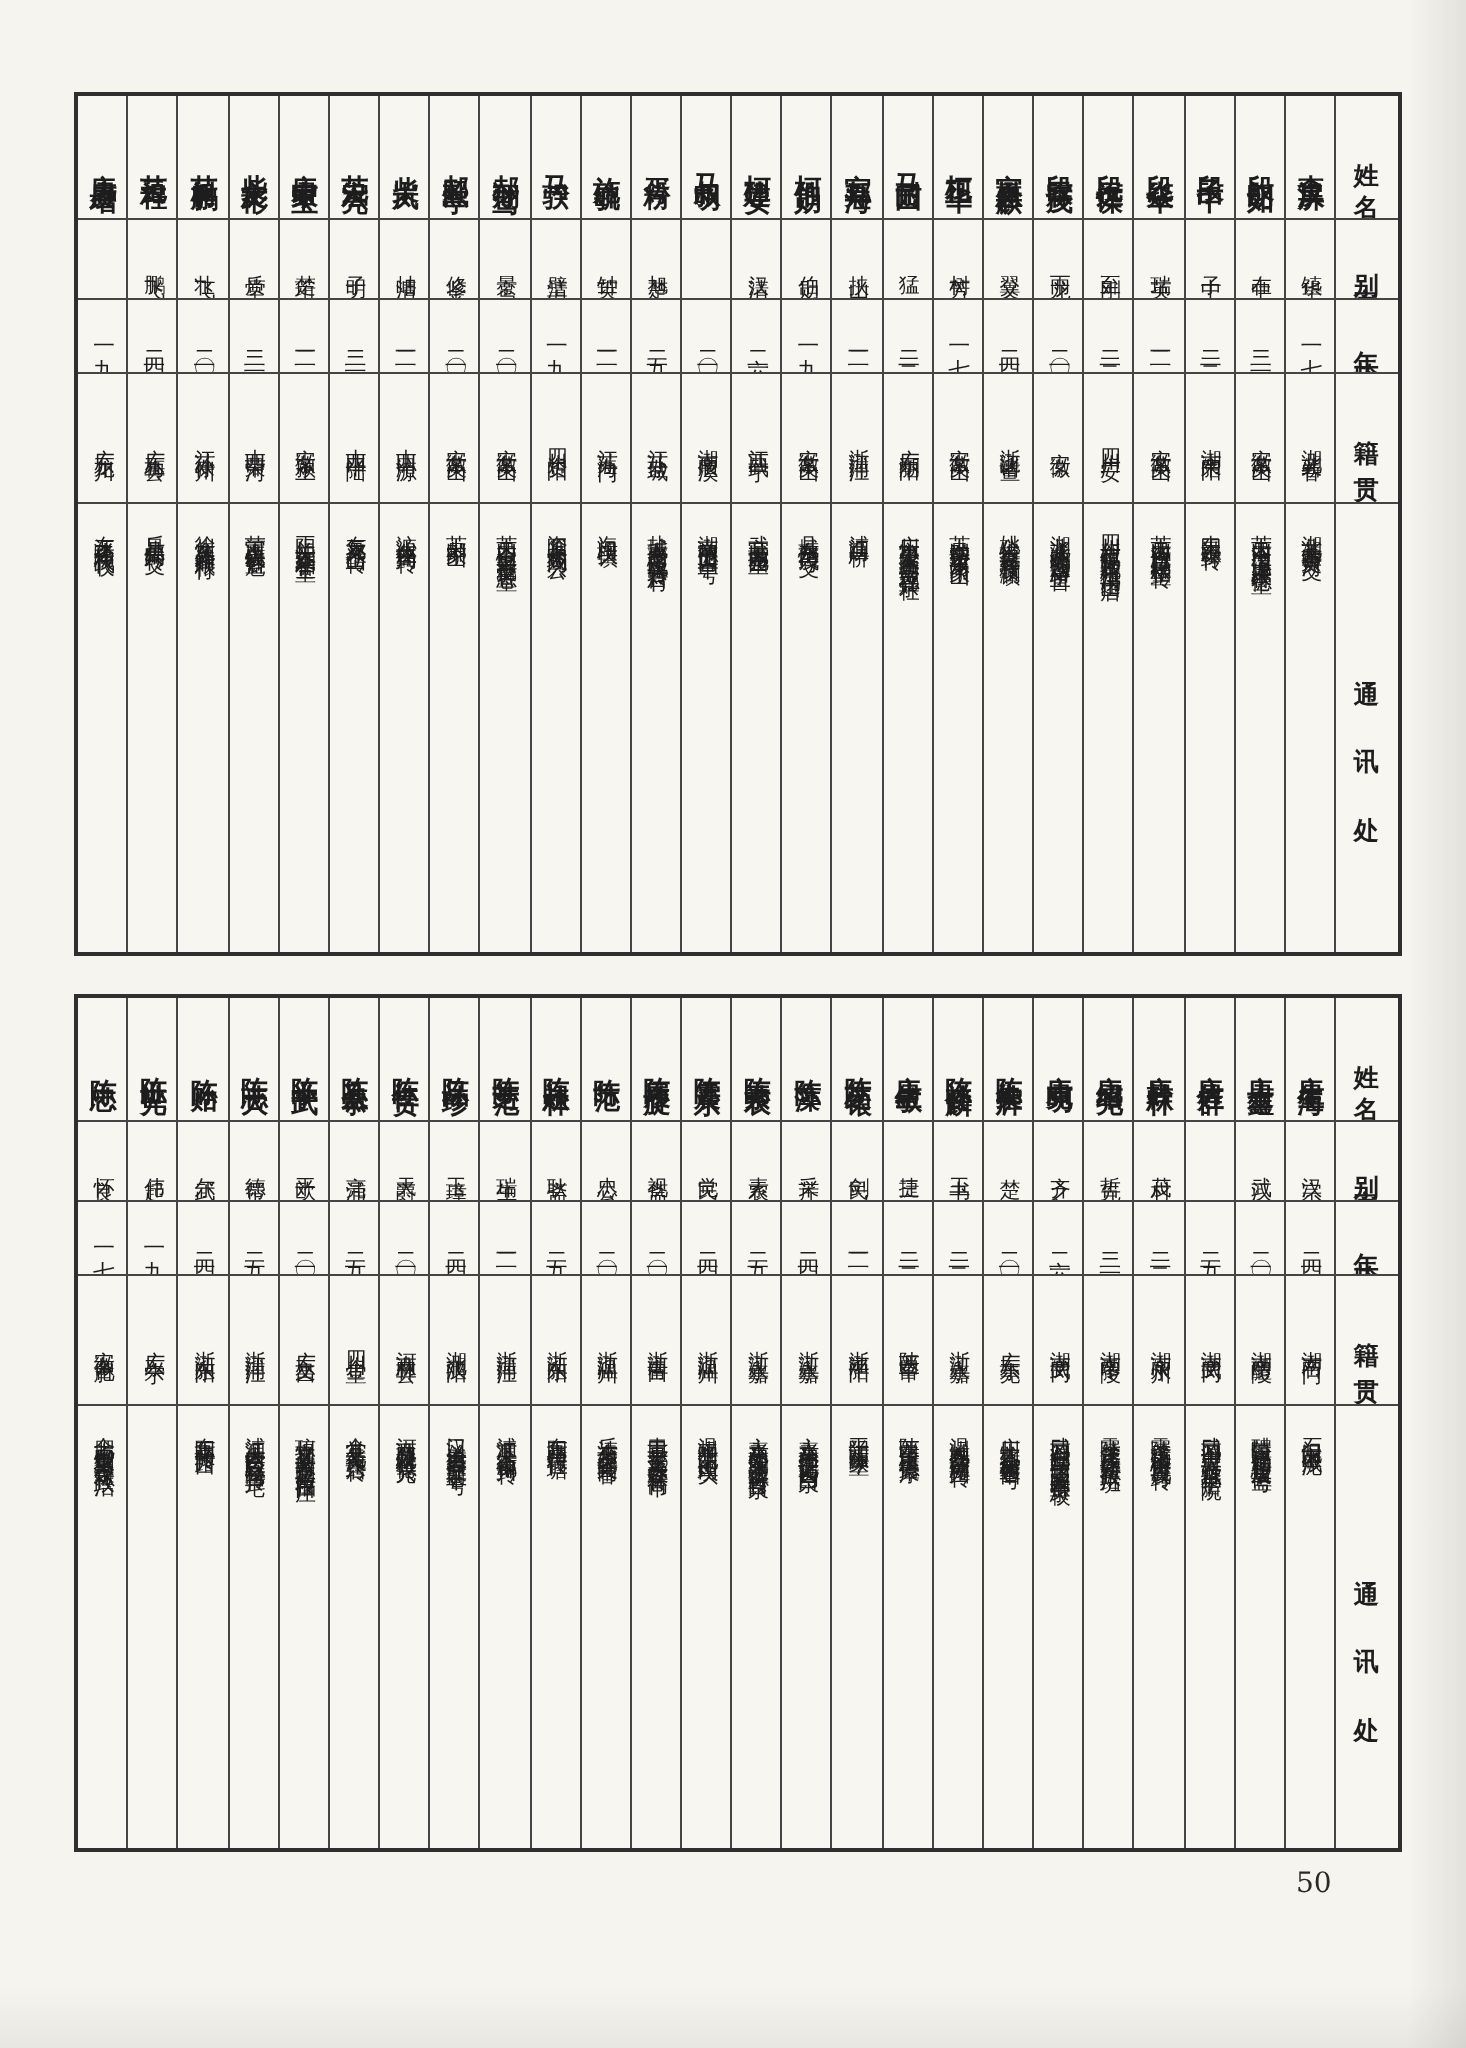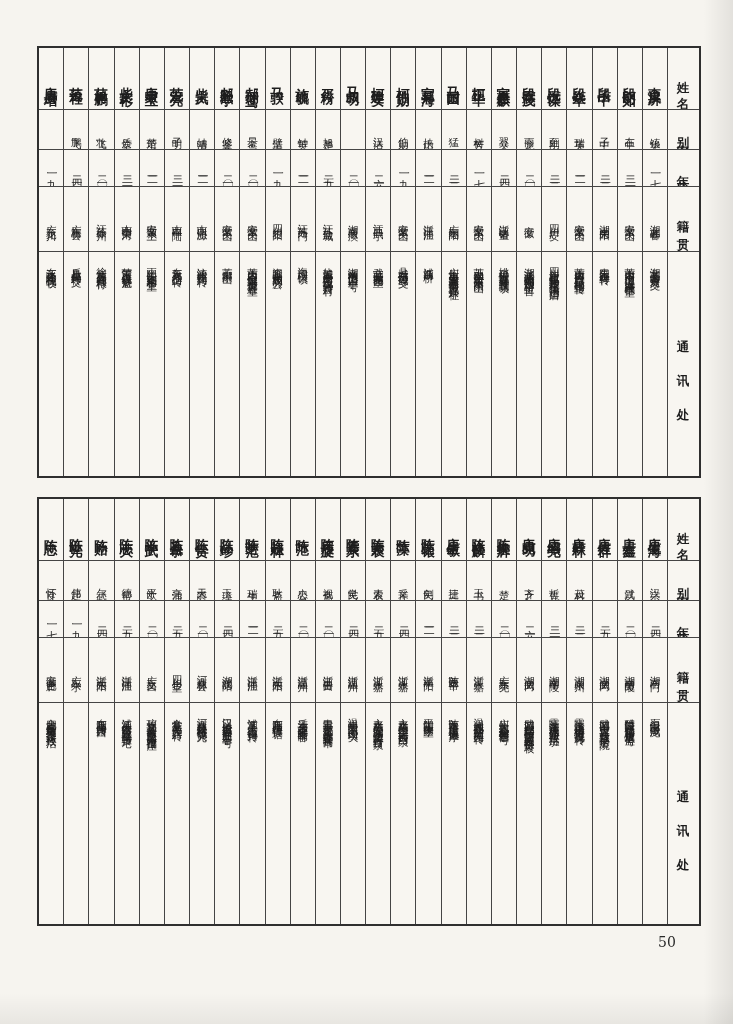--- a/index.html
+++ b/index.html
@@ -58,21 +58,20 @@
   .h-name .vtext{--ls:16px;}
   .h-zi .vtext{--ls:8px;}
   .h-age .vtext{--ls:6px;}
   .h-origin .vtext{--ls:18px;}
   .h-addr{align-items:center;padding-top:0;}
   .h-addr .vtext{--ls:34px;}
   .page-number{
     position:absolute;left:648px;top:934px;
     font-size:14px;color:#2a2a2a;
     font-family:"DejaVu Serif",serif;
-    margin-left:10px;
   }
 </style>
 </head>
 <body>
 
 <div class="page">
 
   <div class="vtable" id="table1">
     <div class="col header-col">
       <div class="cell c-name h-name">

